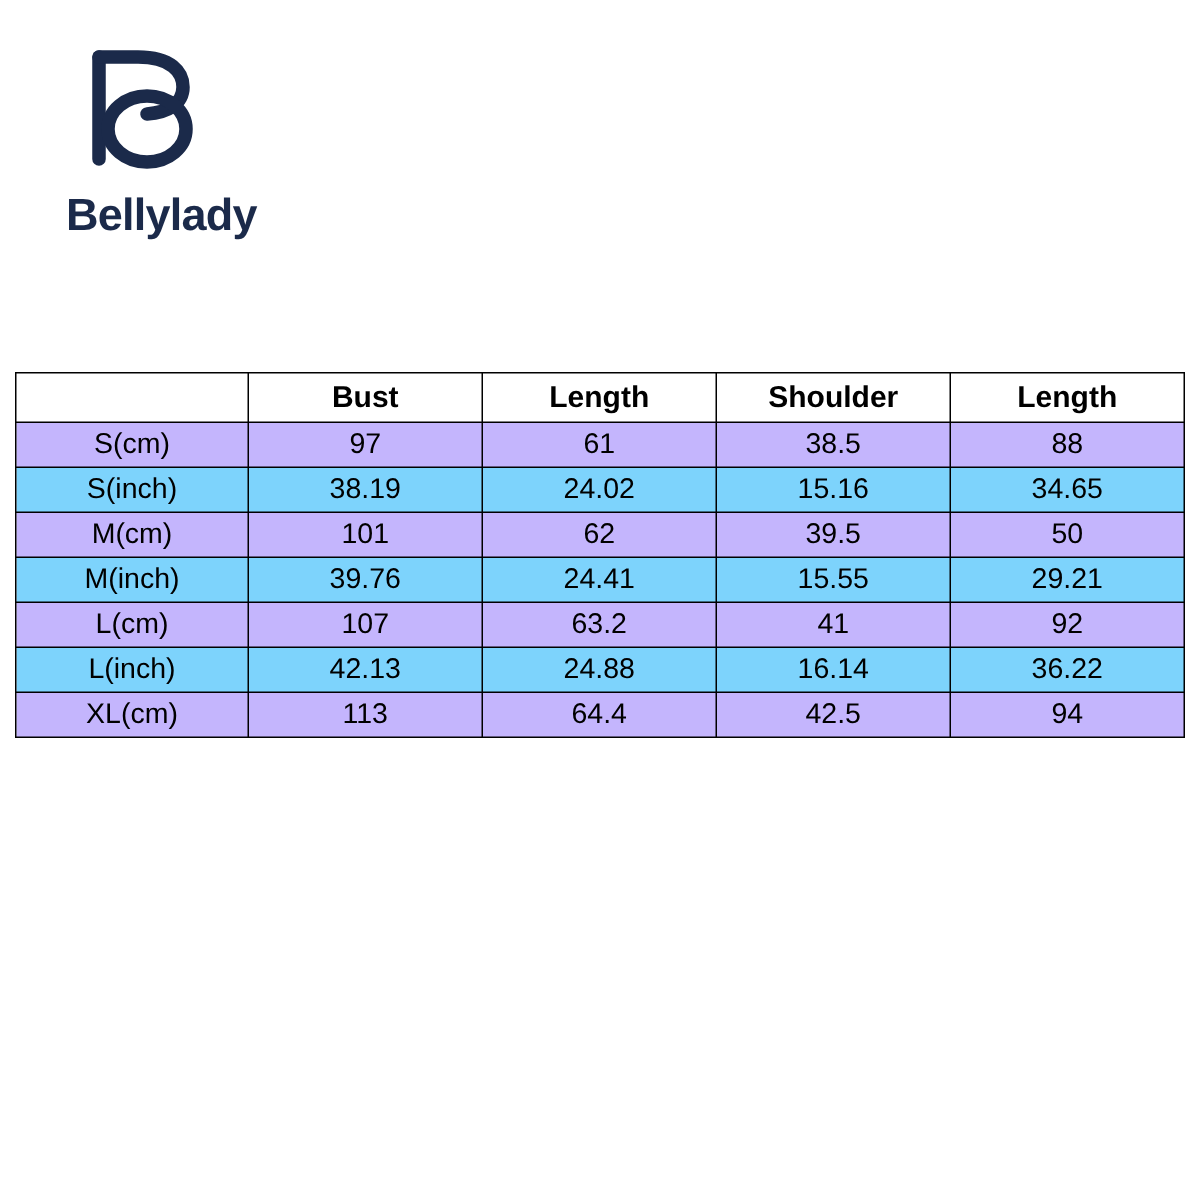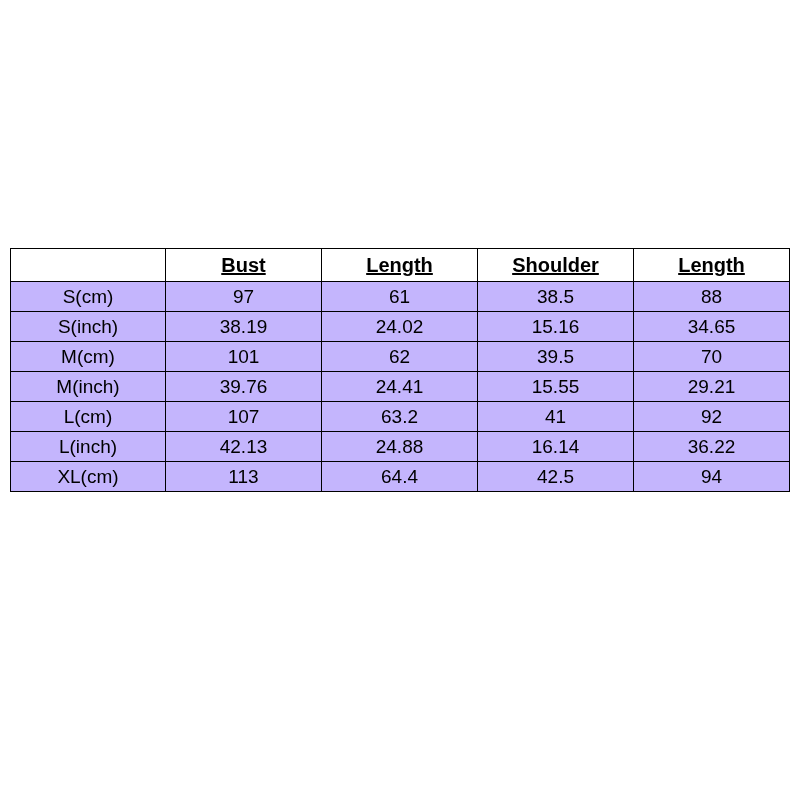--- a/index.html
+++ b/index.html
@@ -69,35 +69,44 @@
     font-size: 20px;
     height: 32px;
   }
   col.c-label { width: 155px; }
   col.c-data  { width: 156px; }
 
   tr.shaded td {
     background: #c4b5fd;
   }
   tr.plain td {
-    background: #c4b5fd;
+    background: #7dd3fc;
   }
   thead tr th {
     background: #ffffff;
-    text-decoration: underline;
   }
   th.corner {
     background: #ffffff;
   }
 </style>
 </head>
 <body>
 
 <div class="page">
 
+  <div class="brand">
+    <span class="brand-mark">
+      <svg width="96" height="92" viewBox="0 0 96 92" xmlns="http://www.w3.org/2000/svg">
+        <path d="M14 10 L14 78" stroke="#1b2a4a" stroke-width="9" fill="none" stroke-linecap="round"></path>
+        <path d="M14 10 L40 10 C62 10 70 20 70 30 C70 41 60 47 46 48" stroke="#1b2a4a" stroke-width="9" fill="none" stroke-linecap="round" stroke-linejoin="round"></path>
+        <ellipse cx="46" cy="58" rx="26" ry="22" stroke="#1b2a4a" stroke-width="9" fill="none"></ellipse>
+      </svg>
+    </span>
+    <div class="brand-name">Bellylady</div>
+  </div>
 
   <div class="table-wrap">
     <table class="size-table">
       <colgroup>
         <col class="c-label">
         <col class="c-data">
         <col class="c-data">
         <col class="c-data">
         <col class="c-data">
       </colgroup>
@@ -123,21 +132,21 @@
           <td>38.19</td>
           <td>24.02</td>
           <td>15.16</td>
           <td>34.65</td>
         </tr>
         <tr class="shaded">
           <td>M(cm)</td>
           <td>101</td>
           <td>62</td>
           <td>39.5</td>
-          <td>70</td>
+          <td>50</td>
         </tr>
         <tr class="plain">
           <td>M(inch)</td>
           <td>39.76</td>
           <td>24.41</td>
           <td>15.55</td>
           <td>29.21</td>
         </tr>
         <tr class="shaded">
           <td>L(cm)</td>

